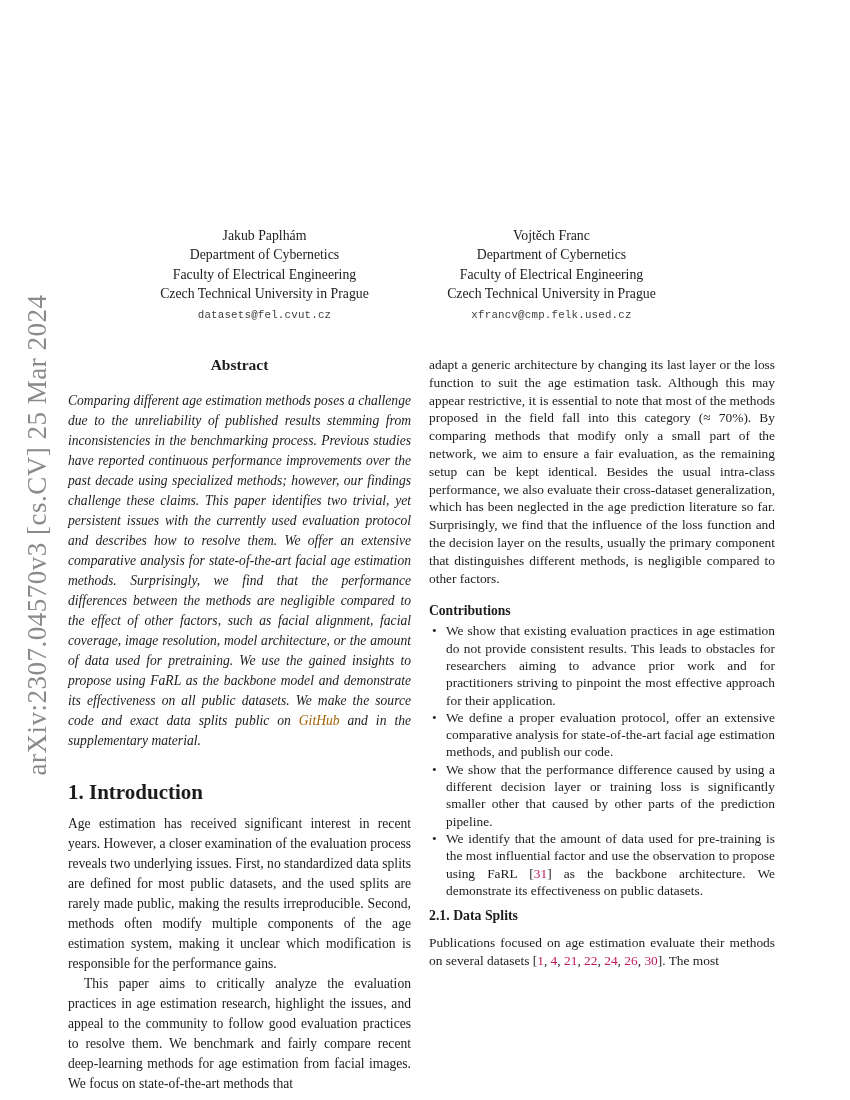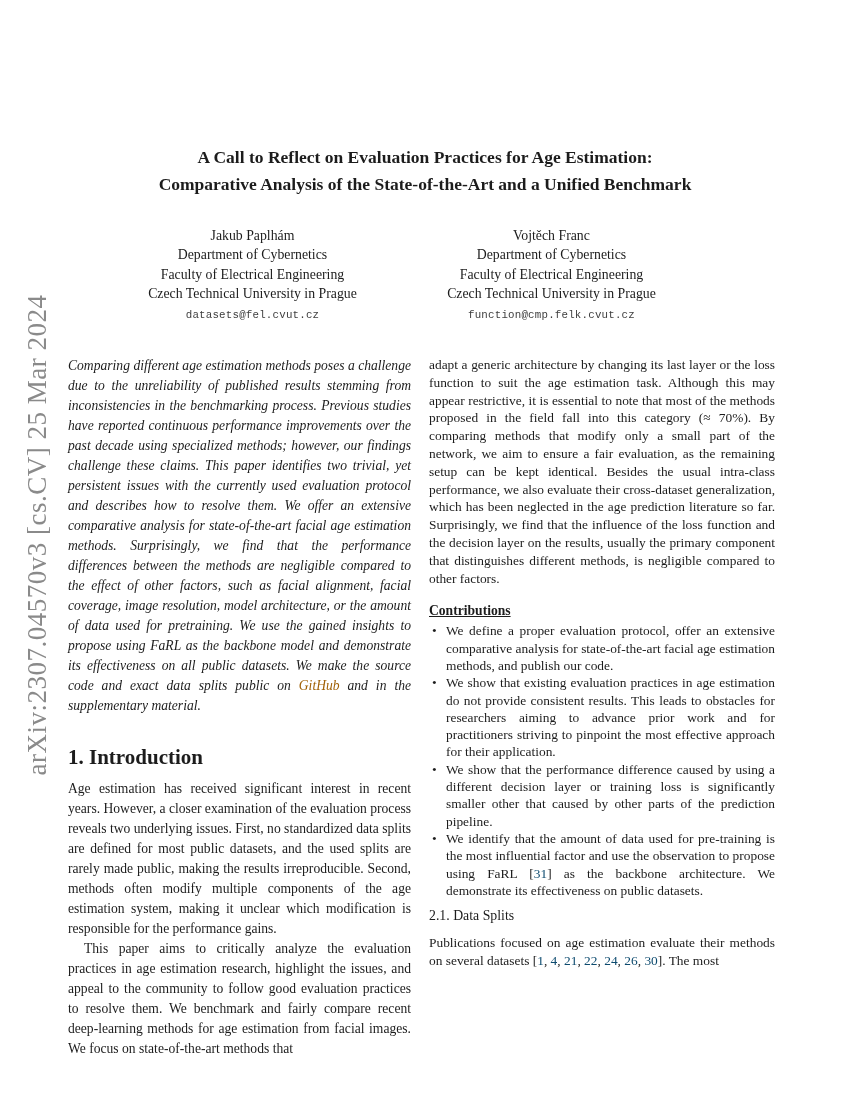--- a/index.html
+++ b/index.html
@@ -36,21 +36,21 @@
 
   
   .author {
     position: absolute;
     top: 226px;
     width: 345px;
     text-align: center;
     font-size: 13.8px;
     line-height: 19.4px;
   }
-  .author-1 { left: 80px; text-align: center; }
+  .author-1 { left: 92px; text-align: center; }
   .author-2 { left: 379px; }
   .author .email {
     font-family: "Liberation Mono", "DejaVu Sans Mono", monospace;
     font-size: 10.8px;
     color: #3e3e3e;
     letter-spacing: 0.2px;
     margin-top: 2px;
   }
 
   
@@ -84,37 +84,36 @@
   .section-heading {
     font-weight: bold;
     font-size: 21px;
     line-height: 19px;
     text-align: left;
     margin: 0;
   }
   .col-left .section-heading { margin: 32px 0 12px 0; }
 
   .subsection-heading {
-    font-weight: normal;
+    font-weight: bold;
     font-size: 13.8px;
     line-height: 17px;
     text-align: left;
     margin: 8px 0 10px 0;
   }
 
   p.body-par { margin: 0; }
   p.indented { text-indent: 16px; }
 
   .run-heading {
     font-weight: bold;
     font-size: 13.6px;
     line-height: 16px;
     text-align: left;
     margin: 16px 0 3px 0;
-    text-decoration: underline;
   }
 
   ul.contrib-list {
     list-style: none;
     margin: 0; padding: 0;
     line-height: 17.3px;
   }
   ul.contrib-list li {
     position: relative;
     padding-left: 17px;
@@ -123,65 +122,62 @@
   ul.contrib-list li::before {
     content: "\2022";
     position: absolute;
     left: 3px;
   }
 
   .sec2-heading { margin: 7px 0 0 0; }
 
   .ital { }
   .link { color: #a16207; }
-  .cite { color: #0c4a6e; }
+  .cite { color: #be185d; }
 </style>
 </head>
 <body>
 
 <div class="page">
 
   <div class="watermark">arXiv:2307.04570v3  [cs.CV]  25 Mar 2024</div>
 
-  <div class="title">
-    <div>A Call to Reflect on Evaluation Practices for Age Estimation:</div>
-    <div>Comparative Analysis of the State-of-the-Art and a Unified Benchmark</div>
-  </div>
 
   <div class="author author-1">
     <div>Jakub Paplhám</div>
     <div>Department of Cybernetics</div>
     <div>Faculty of Electrical Engineering</div>
     <div>Czech Technical University in Prague</div>
     <div class="email">datasets@fel.cvut.cz</div>
   </div>
 
   <div class="author author-2">
     <div>Vojtěch Franc</div>
     <div>Department of Cybernetics</div>
     <div>Faculty of Electrical Engineering</div>
     <div>Czech Technical University in Prague</div>
-    <div class="email">function@cmp.felk.cvut.cz</div>
+    <div class="email">xfrancv@cmp.felk.used.cz</div>
   </div>
 
   <div class="col-left">
+    <div class="abstract-heading">Abstract</div>
     <p class="abstract-body body-par"><span>Comparing different age estimation methods poses a challenge due to the unreliability of published results stemming from inconsistencies in the benchmarking process. Previous studies have reported continuous performance improvements over the past decade using specialized methods; however, our findings challenge these claims. This paper identifies two trivial, yet persistent issues with the currently used evaluation protocol and describes how to resolve them. We offer an extensive comparative analysis for state-of-the-art facial age estimation methods. Surprisingly, we find that the performance differences between the methods are negligible compared to the effect of other factors, such as facial alignment, facial coverage, image resolution, model architecture, or the amount of data used for pretraining. We use the gained insights to propose using FaRL as the backbone model and demonstrate its effectiveness on all public datasets. We make the source code and exact data splits public on </span><span class="link">GitHub</span><span> and in the supplementary material.</span></p>
 
     <div class="section-heading">1. Introduction</div>
     <p class="body-par">Age estimation has received significant interest in recent years. However, a closer examination of the evaluation process reveals two underlying issues. First, no standardized data splits are defined for most public datasets, and the used splits are rarely made public, making the results irreproducible. Second, methods often modify multiple components of the age estimation system, making it unclear which modification is responsible for the performance gains.</p>
     <p class="body-par indented"><span>This paper aims to critically analyze the evaluation practices in age estimation research, highlight the issues, and appeal to the community to follow good evaluation practices to resolve them. We benchmark and fairly compare recent deep-learning methods for age estimation from facial images. We focus on </span><span class="ital">state-of-the-art</span><span> methods that</span></p>
   </div>
 
   <div class="col-right">
     <p class="body-par">adapt a generic architecture by changing its last layer or the loss function to suit the age estimation task. Although this may appear restrictive, it is essential to note that most of the methods proposed in the field fall into this category (≈ 70%). By comparing methods that modify only a small part of the network, we aim to ensure a fair evaluation, as the remaining setup can be kept identical. Besides the usual intra-class performance, we also evaluate their cross-dataset generalization, which has been neglected in the age prediction literature so far. Surprisingly, we find that the influence of the loss function and the decision layer on the results, usually the primary component that distinguishes different methods, is negligible compared to other factors.</p>
 
     <div class="run-heading">Contributions</div>
     <ul class="contrib-list">
+      <li><span>We show that existing evaluation practices in age estimation do not provide consistent results. This leads to obstacles for researchers aiming to advance prior work and for practitioners striving to pinpoint the most effective approach for their application.</span></li>
       <li><span>We define a proper evaluation protocol, offer an extensive comparative analysis for state-of-the-art facial age estimation methods, and publish our code.</span></li>
-      <li><span>We show that existing evaluation practices in age estimation do not provide consistent results. This leads to obstacles for researchers aiming to advance prior work and for practitioners striving to pinpoint the most effective approach for their application.</span></li>
       <li><span>We show that the performance difference caused by using a different decision layer or training loss is significantly smaller other that caused by other parts of the prediction pipeline.</span></li>
       <li><span>We identify that the amount of data used for pre-training is the most influential factor and use the observation to propose using FaRL [</span><span class="cite">31</span><span>] as the backbone architecture. We demonstrate its effectiveness on public datasets.</span></li>
     </ul>
 
     <div class="subsection-heading">2.1. Data Splits</div>
     <p class="body-par"><span>Publications focused on age estimation evaluate their methods on several datasets [</span><span class="cite">1</span><span>, </span><span class="cite">4</span><span>, </span><span class="cite">21</span><span>, </span><span class="cite">22</span><span>, </span><span class="cite">24</span><span>, </span><span class="cite">26</span><span>, </span><span class="cite">30</span><span>]. The most</span></p>
   </div>
 
 </div>
 

